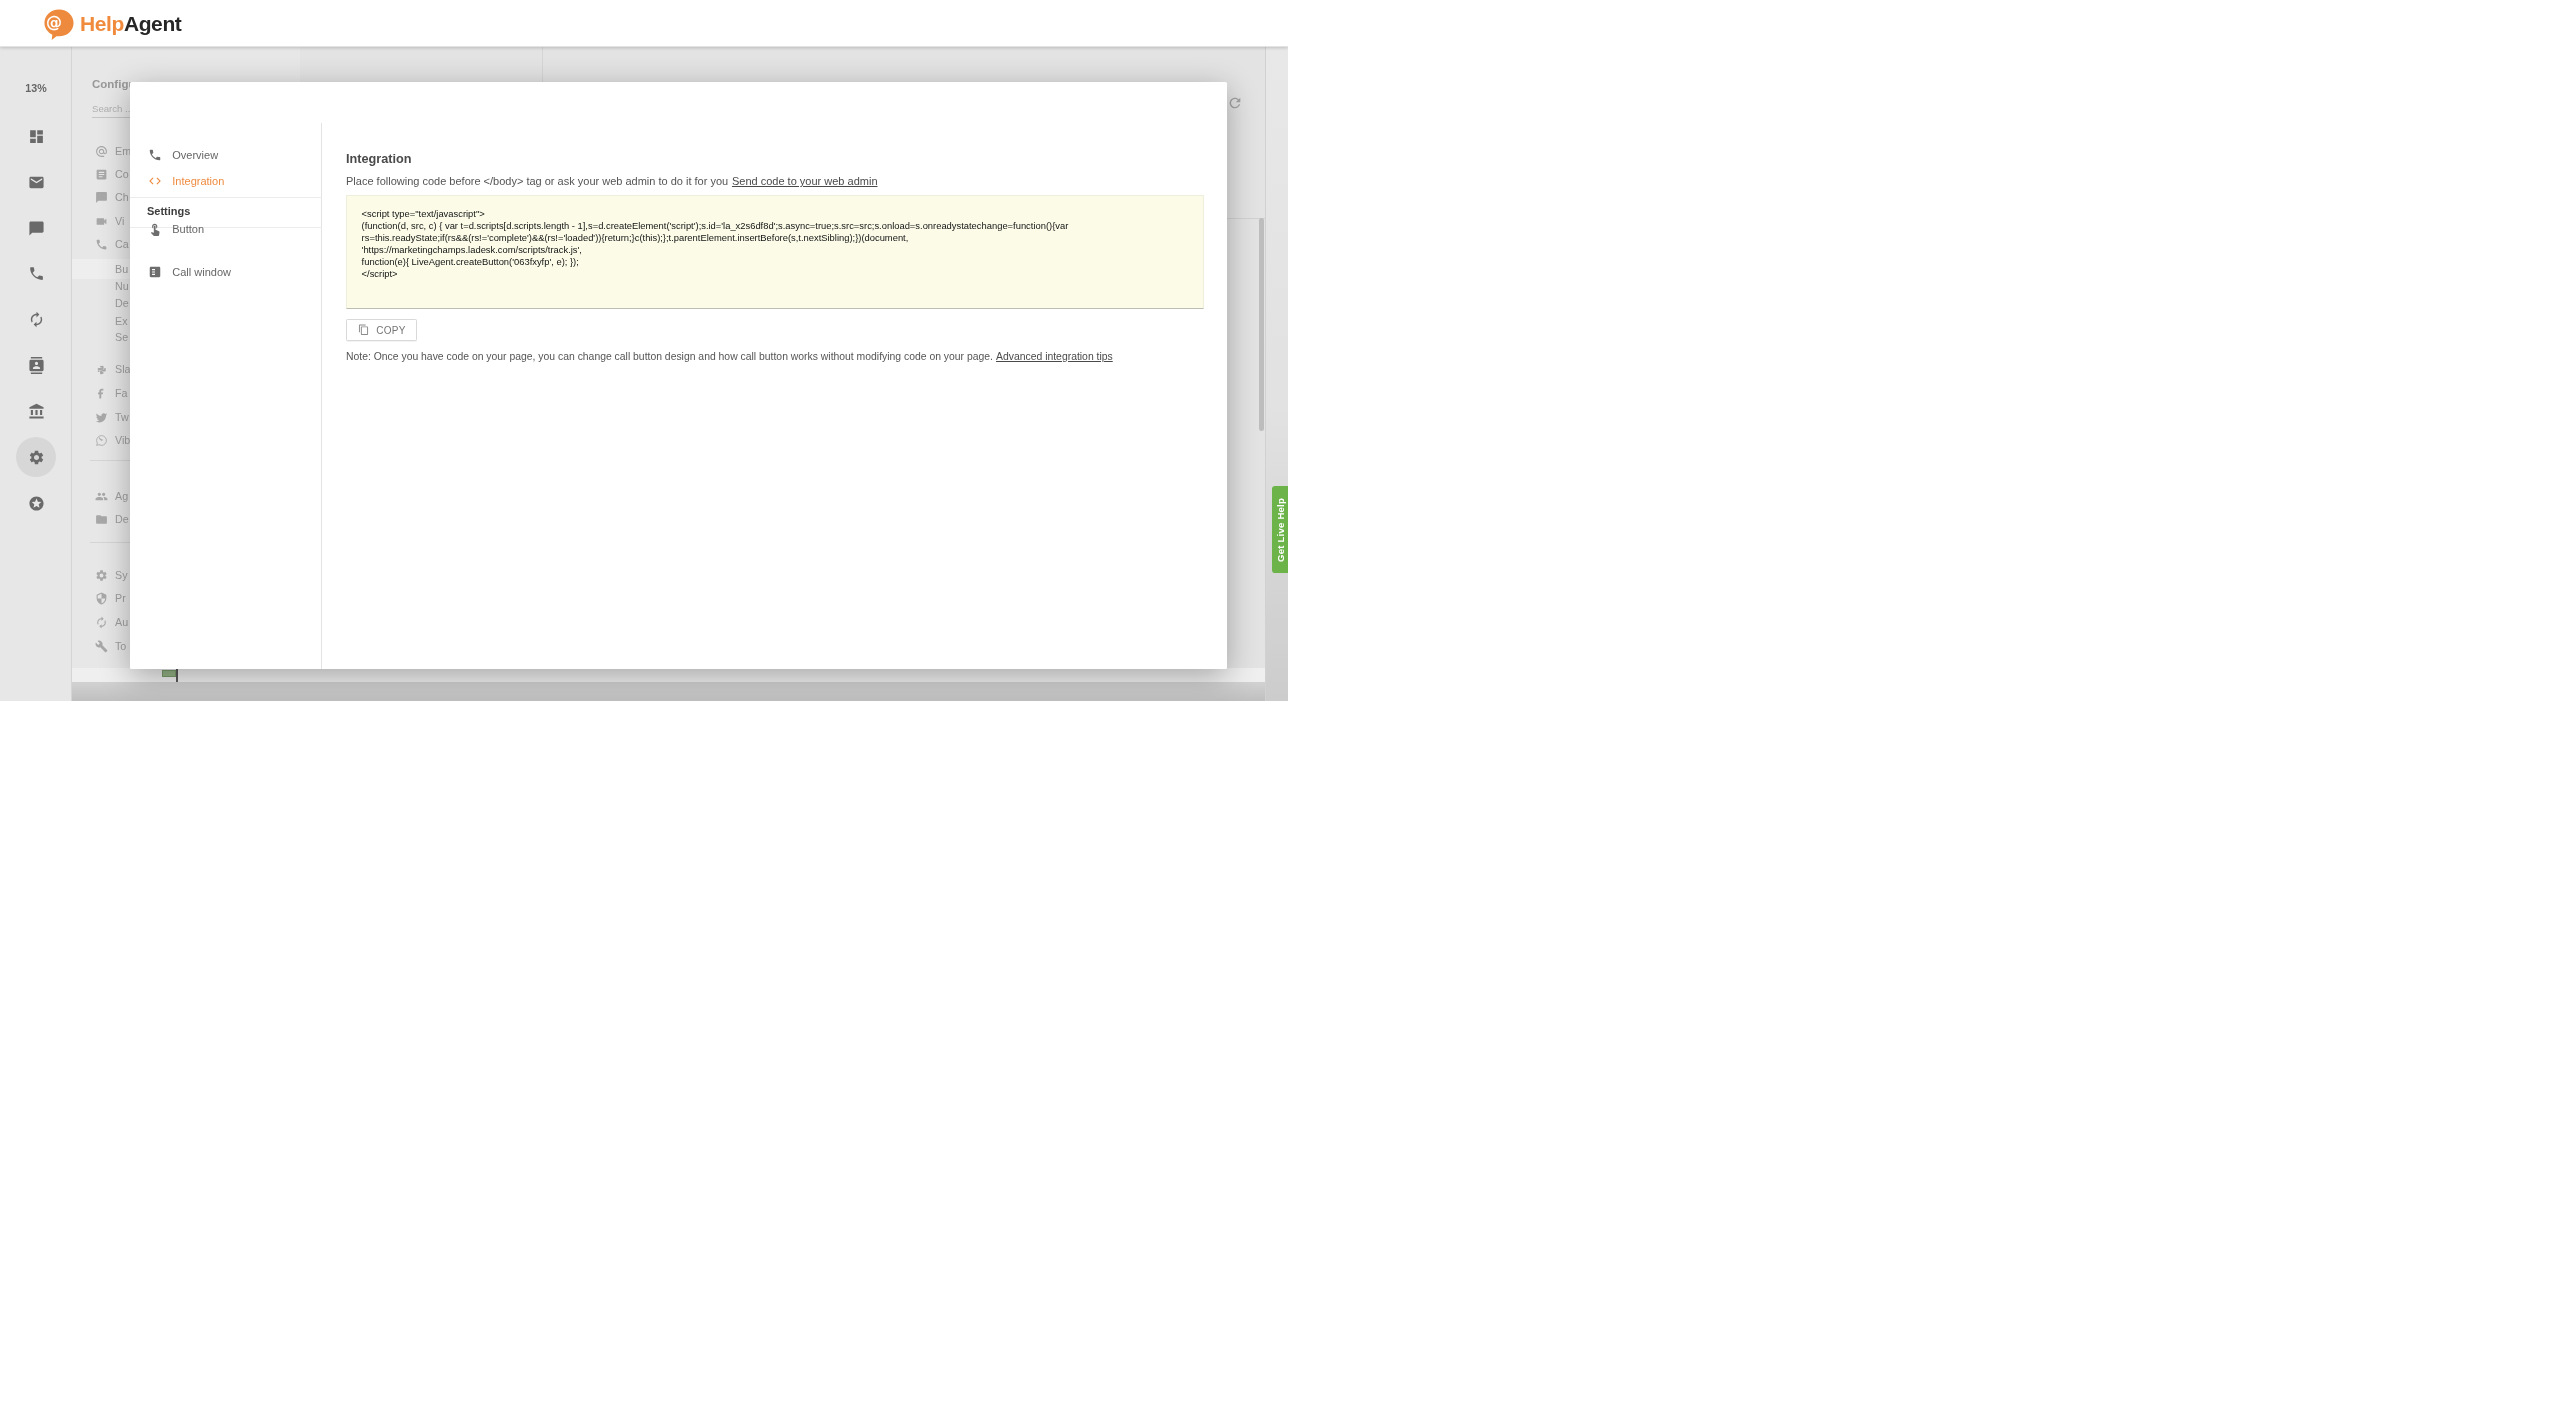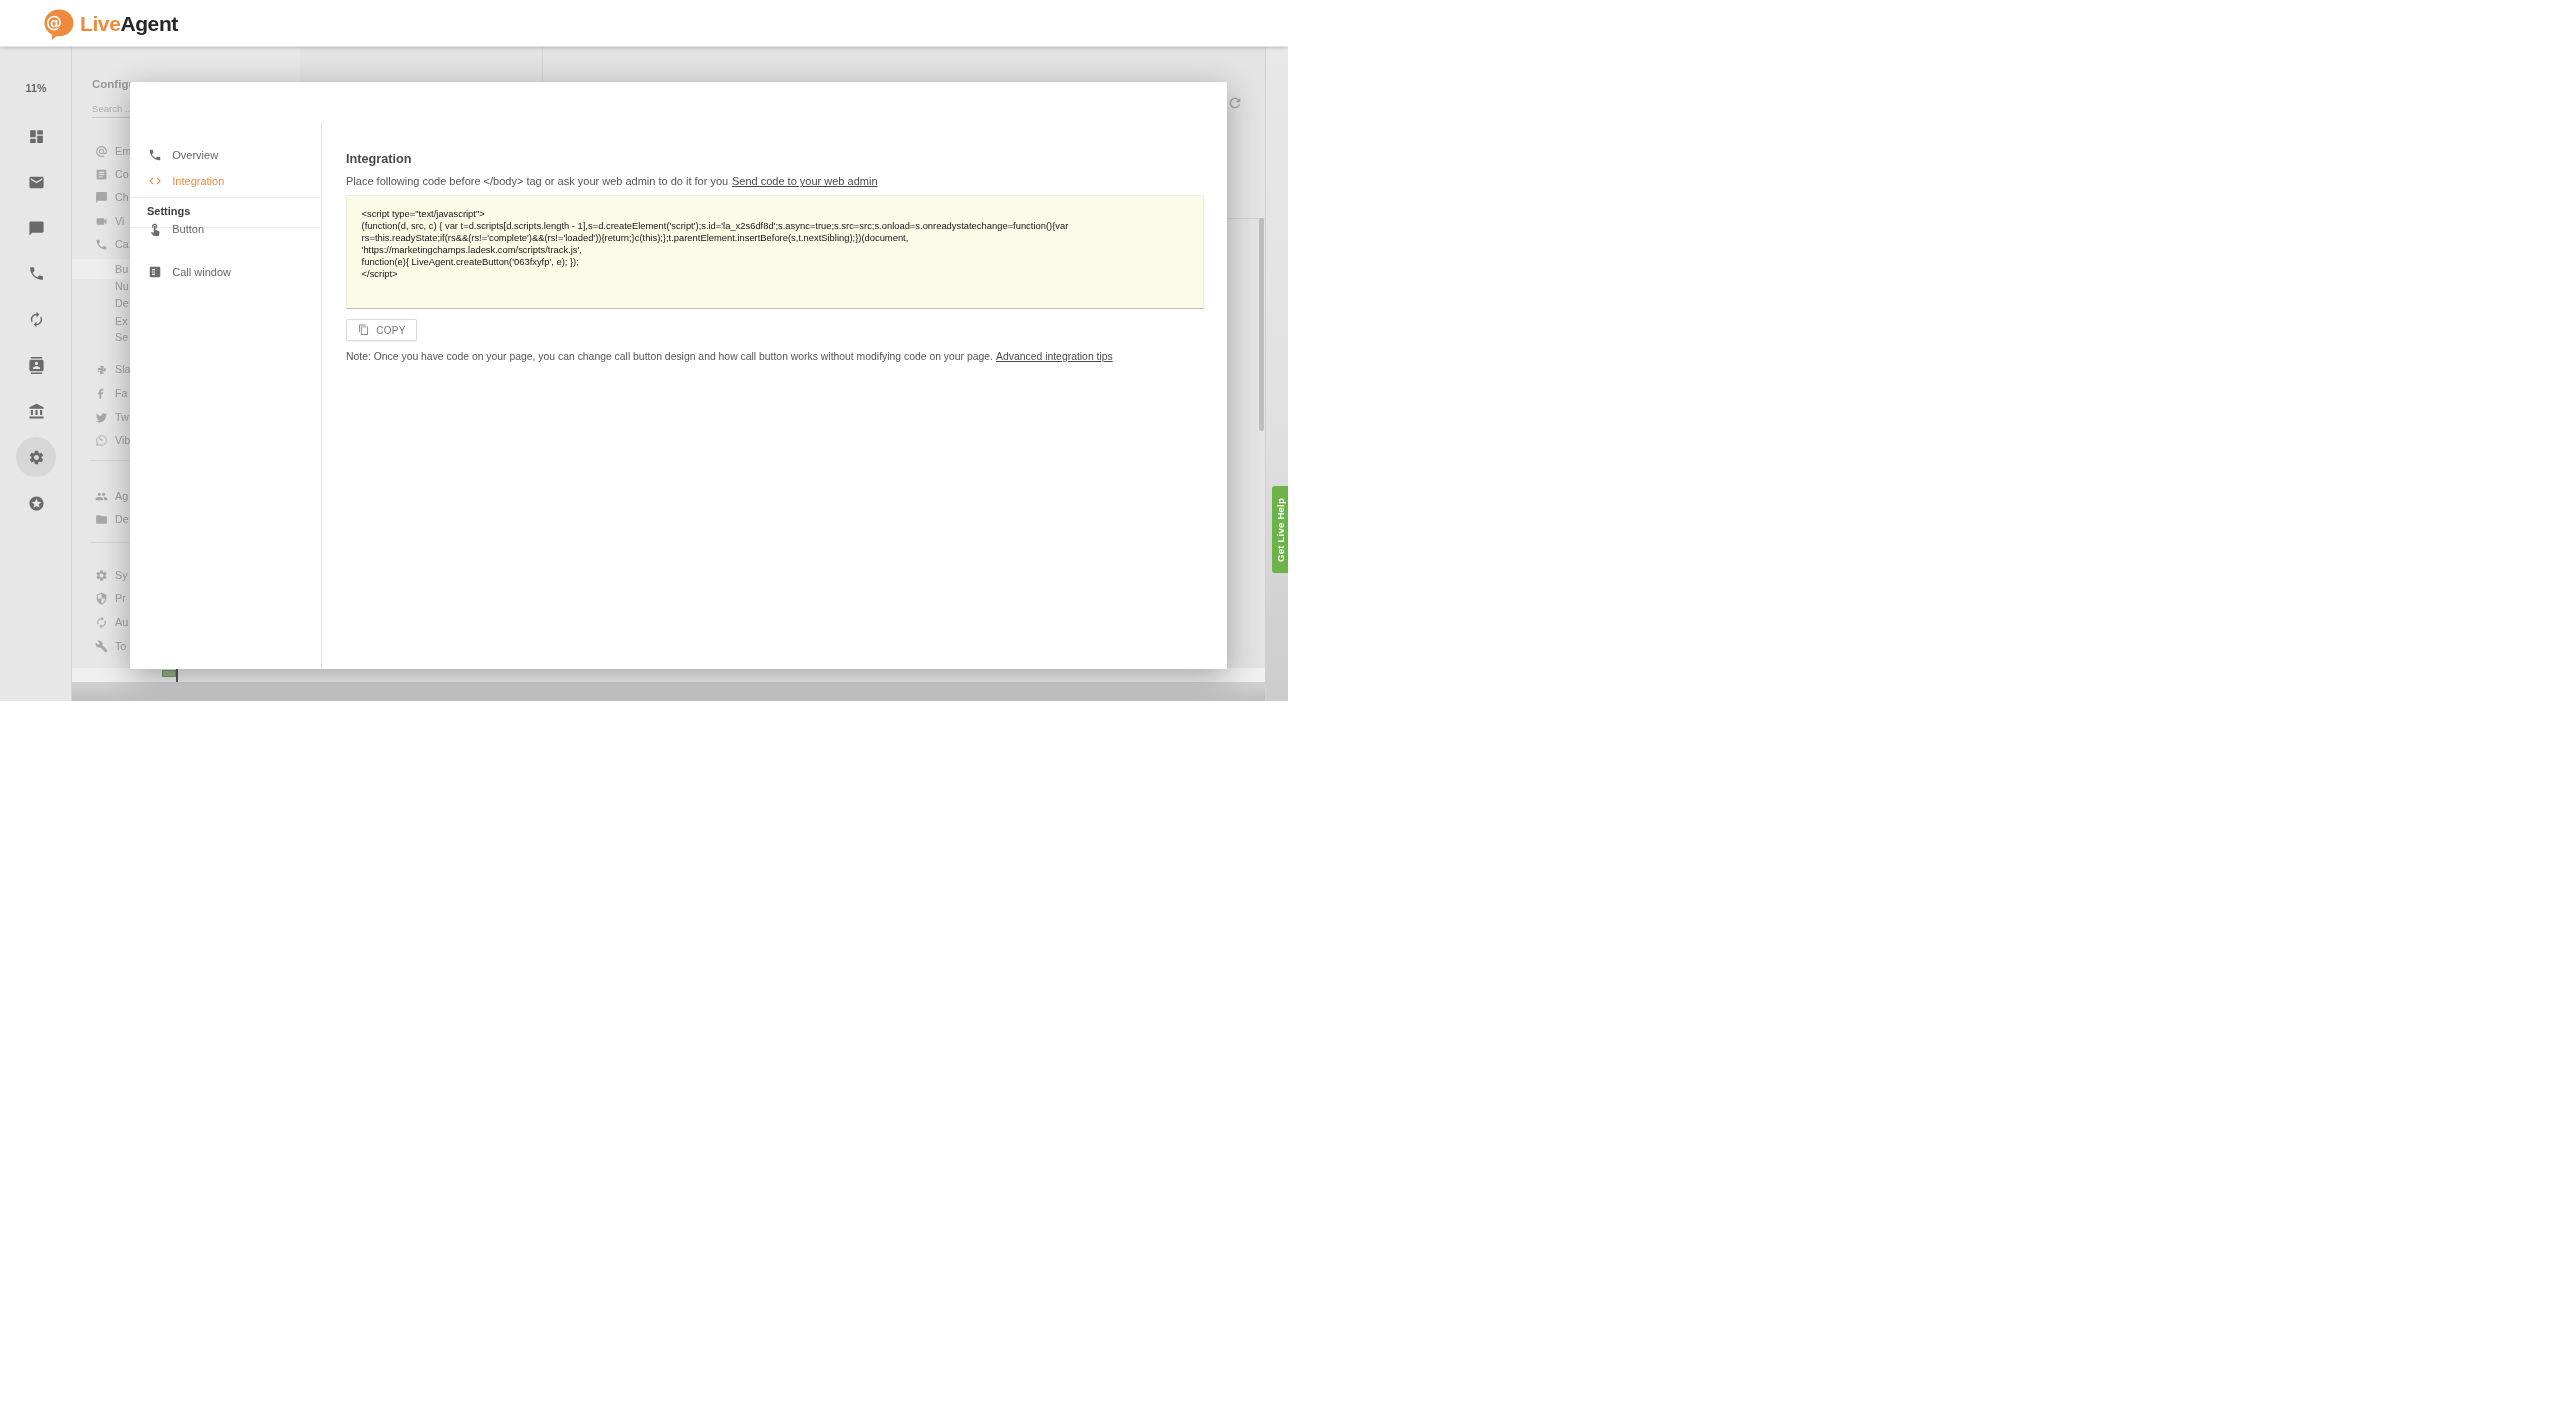--- a/index.html
+++ b/index.html
@@ -97,37 +97,37 @@
 <div class="screen">
 
   <header class="topbar">
     <span class="logo">
       <svg viewBox="0 0 44 44">
         <path d="M22 2c11.5 0 20 8.2 20 18.6S33.5 39 22 39c-1.2 0-2.4-.1-3.5-.3L12 44l.8-7.2C6.6 33.5 2 27.7 2 20.6 2 10.2 10.5 2 22 2z" fill="#EE8A3E"></path>
         <text x="15" y="28" font-size="22" font-weight="bold" fill="#fff" text-anchor="middle" font-family="DejaVu Sans, sans-serif">@</text>
       </svg>
     </span>
     <div class="brand">
-      <span class="live">Live</span><span class="agent">Agent</span>
+      <span class="live">Help</span><span class="agent">Agent</span>
     </div>
     <div class="tb-right">
       
       
       
       
       
     </div>
   </header>
 
   <div class="app">
 
     <div class="bg-layer">
 
       <aside class="app-sidebar">
-        <div class="zoom-level">11%</div>
+        <div class="zoom-level">13%</div>
         <div class="gear-halo"></div>
         <span class="side-ic" style="top:81px">
             <svg viewBox="0 0 24 24" fill="currentColor">
               <path d="M3 13h8V3H3v10zm0 8h8v-6H3v6zm10 0h8V11h-8v10zm0-18v6h8V3h-8z"></path>
             </svg>
           </span>
         <span class="side-ic" style="top:127px">
             <svg viewBox="0 0 24 24" fill="currentColor">
               <path d="M20 4H4c-1.1 0-2 .9-2 2v12c0 1.1.9 2 2 2h16c1.1 0 2-.9 2-2V6c0-1.1-.9-2-2-2zm0 4l-8 5-8-5V6l8 5 8-5v2z"></path>
             </svg>

